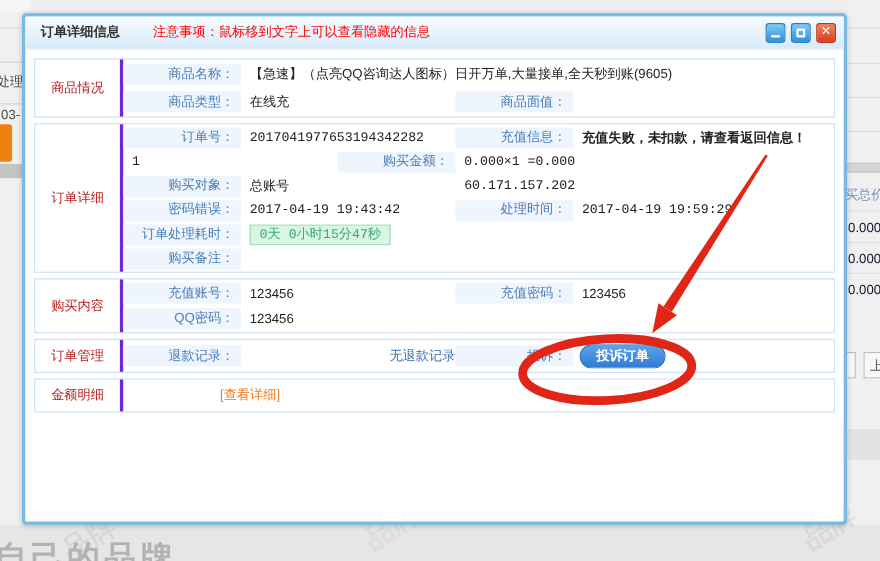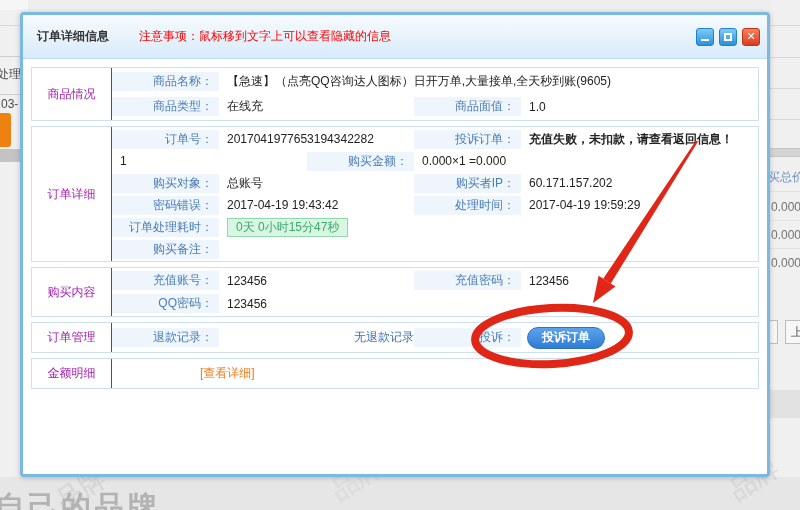--- a/index.html
+++ b/index.html
@@ -17,62 +17,62 @@
   .bg-left .topband { position: absolute; top: 0; left: 0; right: 0; height: 10px; background: #F6F6F6; }
   .bg-left .txt { position: absolute; color: #4A4A4A; white-space: nowrap; }
   .bg-left .t1 { left: -3px; top: 66px; }
   .bg-left .t2 { left: 1px; top: 97px; }
   .bg-left .orange-frag { position: absolute; left: 0; top: 113px; width: 11px; height: 34px; background: #EE8211; border-radius: 0 3px 3px 0; }
   .bg-left .darkband { position: absolute; left: 0; top: 149px; width: 100%; height: 13px; background: #C4C3C3; }
 
   .bg-right { position: absolute; left: 770px; top: 0; width: 30px; height: 510px; background: #F1F0F0; overflow: hidden; }
   .bg-right .headband { position: absolute; left: 0; top: 148px; width: 100%; height: 9px; background: #D4D4D4; border-top: 1px solid #C6C6C6; border-bottom: 1px solid #C6C6C6; }
   .bg-right .colhead { position: absolute; left: -14px; top: 169px; color: #6E93BE; white-space: nowrap; }
-  .bg-right .val { position: absolute; left: 1px; color: #737373; white-space: nowrap; }
+  .bg-right .val { position: absolute; left: 1px; color: #0f172a; white-space: nowrap; }
   .bg-right .pagebox { position: absolute; border: 1px solid #BDBDBD; background: #F7F7F7; height: 24px; top: 320px; color: #555; text-align: center; line-height: 22px; }
   .bg-right .band2 { position: absolute; left: 0; top: 390px; width: 100%; height: 28px; background: #E3E2E2; }
 
   .bottom-area { position: absolute; left: 0; top: 477px; width: 800px; height: 33px; background: #E7E6E6; }
   .brand { position: absolute; left: -5px; top: 487px; font-size: 30px; font-weight: bold; color: #B3B3B3; letter-spacing: 3px; white-space: nowrap; }
   .wm { position: absolute; font-size: 26px; font-weight: bold; color: #9A9A9A; transform: rotate(-33deg); white-space: nowrap; }
   .wm1 { left: 55px; top: 472px; opacity: .18; }
   .wm2 { left: 330px; top: 462px; opacity: .10; }
   .wm3 { left: 728px; top: 462px; opacity: .16; }
 
   
   .dialog {
     position: absolute; left: 20px; top: 12px; width: 750px; height: 465px;
     background: #fff; border: 3px solid #79B9E4; border-radius: 4px;
     box-shadow: 0 1px 5px rgba(90,90,90,.35);
   }
   .titlebar {
-    height: 44px; display: flex; align-items: center;
+    height: 30px; display: flex; align-items: center;
     background: linear-gradient(#F7FBFE, #D8EBF9);
     border-bottom: 1px solid #BFDCF0;
     padding: 0 7px 0 14px; border-radius: 2px 2px 0 0;
   }
   .title { font-weight: bold; color: #333; }
   .notice { color: #FF0000; margin-left: 30px; }
   .win-buttons { margin-left: auto; display: flex; gap: 5px; }
   .win-btn {
     width: 18px; height: 18px; border-radius: 3px; cursor: pointer;
     display: flex; align-items: center; justify-content: center;
   }
   .win-btn.blue { background: linear-gradient(#7CCBF5, #2E8FD8); border: 1px solid #2380C4; }
   .win-btn.red  { background: linear-gradient(#F5825F, #DA3C1E); border: 1px solid #C03214; color: #fff; font-weight: bold; font-size: 11px; line-height: 1; }
   .glyph-min { width: 8px; height: 2px; background: #fff; margin-top: 7px; }
   .glyph-max { width: 8px; height: 8px; border: 2px solid #fff; }
 
   .content { padding: 8px 8px 0 8px; }
   .section { border: 1px solid #CCE0F2; display: flex; margin-bottom: 5px; background: #fff; }
-  .sec-label { width: 80px; flex-shrink: 0; border-right: 1px solid #6d28d9; display: flex; align-items: center; justify-content: center; color: #a21caf; }
+  .sec-label { width: 80px; flex-shrink: 0; border-right: 3px solid #6d28d9; display: flex; align-items: center; justify-content: center; color: #b91c1c; }
   .sec-body { flex: 1; padding: 1px 0; min-width: 0; }
   .row { display: flex; align-items: center; height: 23px; }
   .sec-product .row { height: 25px; }
-  .sec-order .row { height: 22px; }
+  .sec-order .row { height: 22px; font-family: Liberation Mono, monospace; }
   .cell-label {
     width: 107px; flex-shrink: 0; background: #EEF5FC; color: #4A7DB5;
     text-align: right; padding-right: 6px; height: 19px; line-height: 19px;
   }
   .cell-value { color: #222; padding-left: 8px; white-space: nowrap; overflow: hidden; }
   .v1 { width: 195px; flex-shrink: 0; }
   .vflex { flex: 1; }
   .bold { font-weight: bold; }
   .badge-green {
     display: inline-block; background: #D9F6E2; border: 1px solid #90D9AD;
@@ -149,43 +149,41 @@
       <div class="sec-label">商品情况</div>
       <div class="sec-body">
         <div class="row">
           <span class="cell-label">商品名称：</span>
           <span class="cell-value vflex">【急速】（点亮QQ咨询达人图标）日开万单,大量接单,全天秒到账(9605)</span>
         </div>
         <div class="row">
           <span class="cell-label">商品类型：</span>
           <span class="cell-value v1">在线充</span>
           <span class="cell-label">商品面值：</span>
-          <span class="cell-value vflex">1.0</span>
         </div>
       </div>
     </div>
 
     <div class="section sec-order">
       <div class="sec-label">订单详细</div>
       <div class="sec-body">
         <div class="row">
           <span class="cell-label">订单号：</span>
           <span class="cell-value v1">2017041977653194342282</span>
-          <span class="cell-label">投诉订单：</span>
+          <span class="cell-label">充值信息：</span>
           <span class="cell-value vflex bold">充值失败，未扣款，请查看返回信息！</span>
         </div>
         <div class="row">
           <span class="cell-value v1">1</span>
           <span class="cell-label">购买金额：</span>
           <span class="cell-value vflex">0.000×1 =0.000</span>
         </div>
         <div class="row">
           <span class="cell-label">购买对象：</span>
           <span class="cell-value v1">总账号</span>
-          <span class="cell-label">购买者IP：</span>
           <span class="cell-value vflex">60.171.157.202</span>
         </div>
         <div class="row">
           <span class="cell-label">密码错误：</span>
           <span class="cell-value v1">2017-04-19 19:43:42</span>
           <span class="cell-label">处理时间：</span>
           <span class="cell-value vflex">2017-04-19 19:59:29</span>
         </div>
         <div class="row">
           <span class="cell-label">订单处理耗时：</span>

